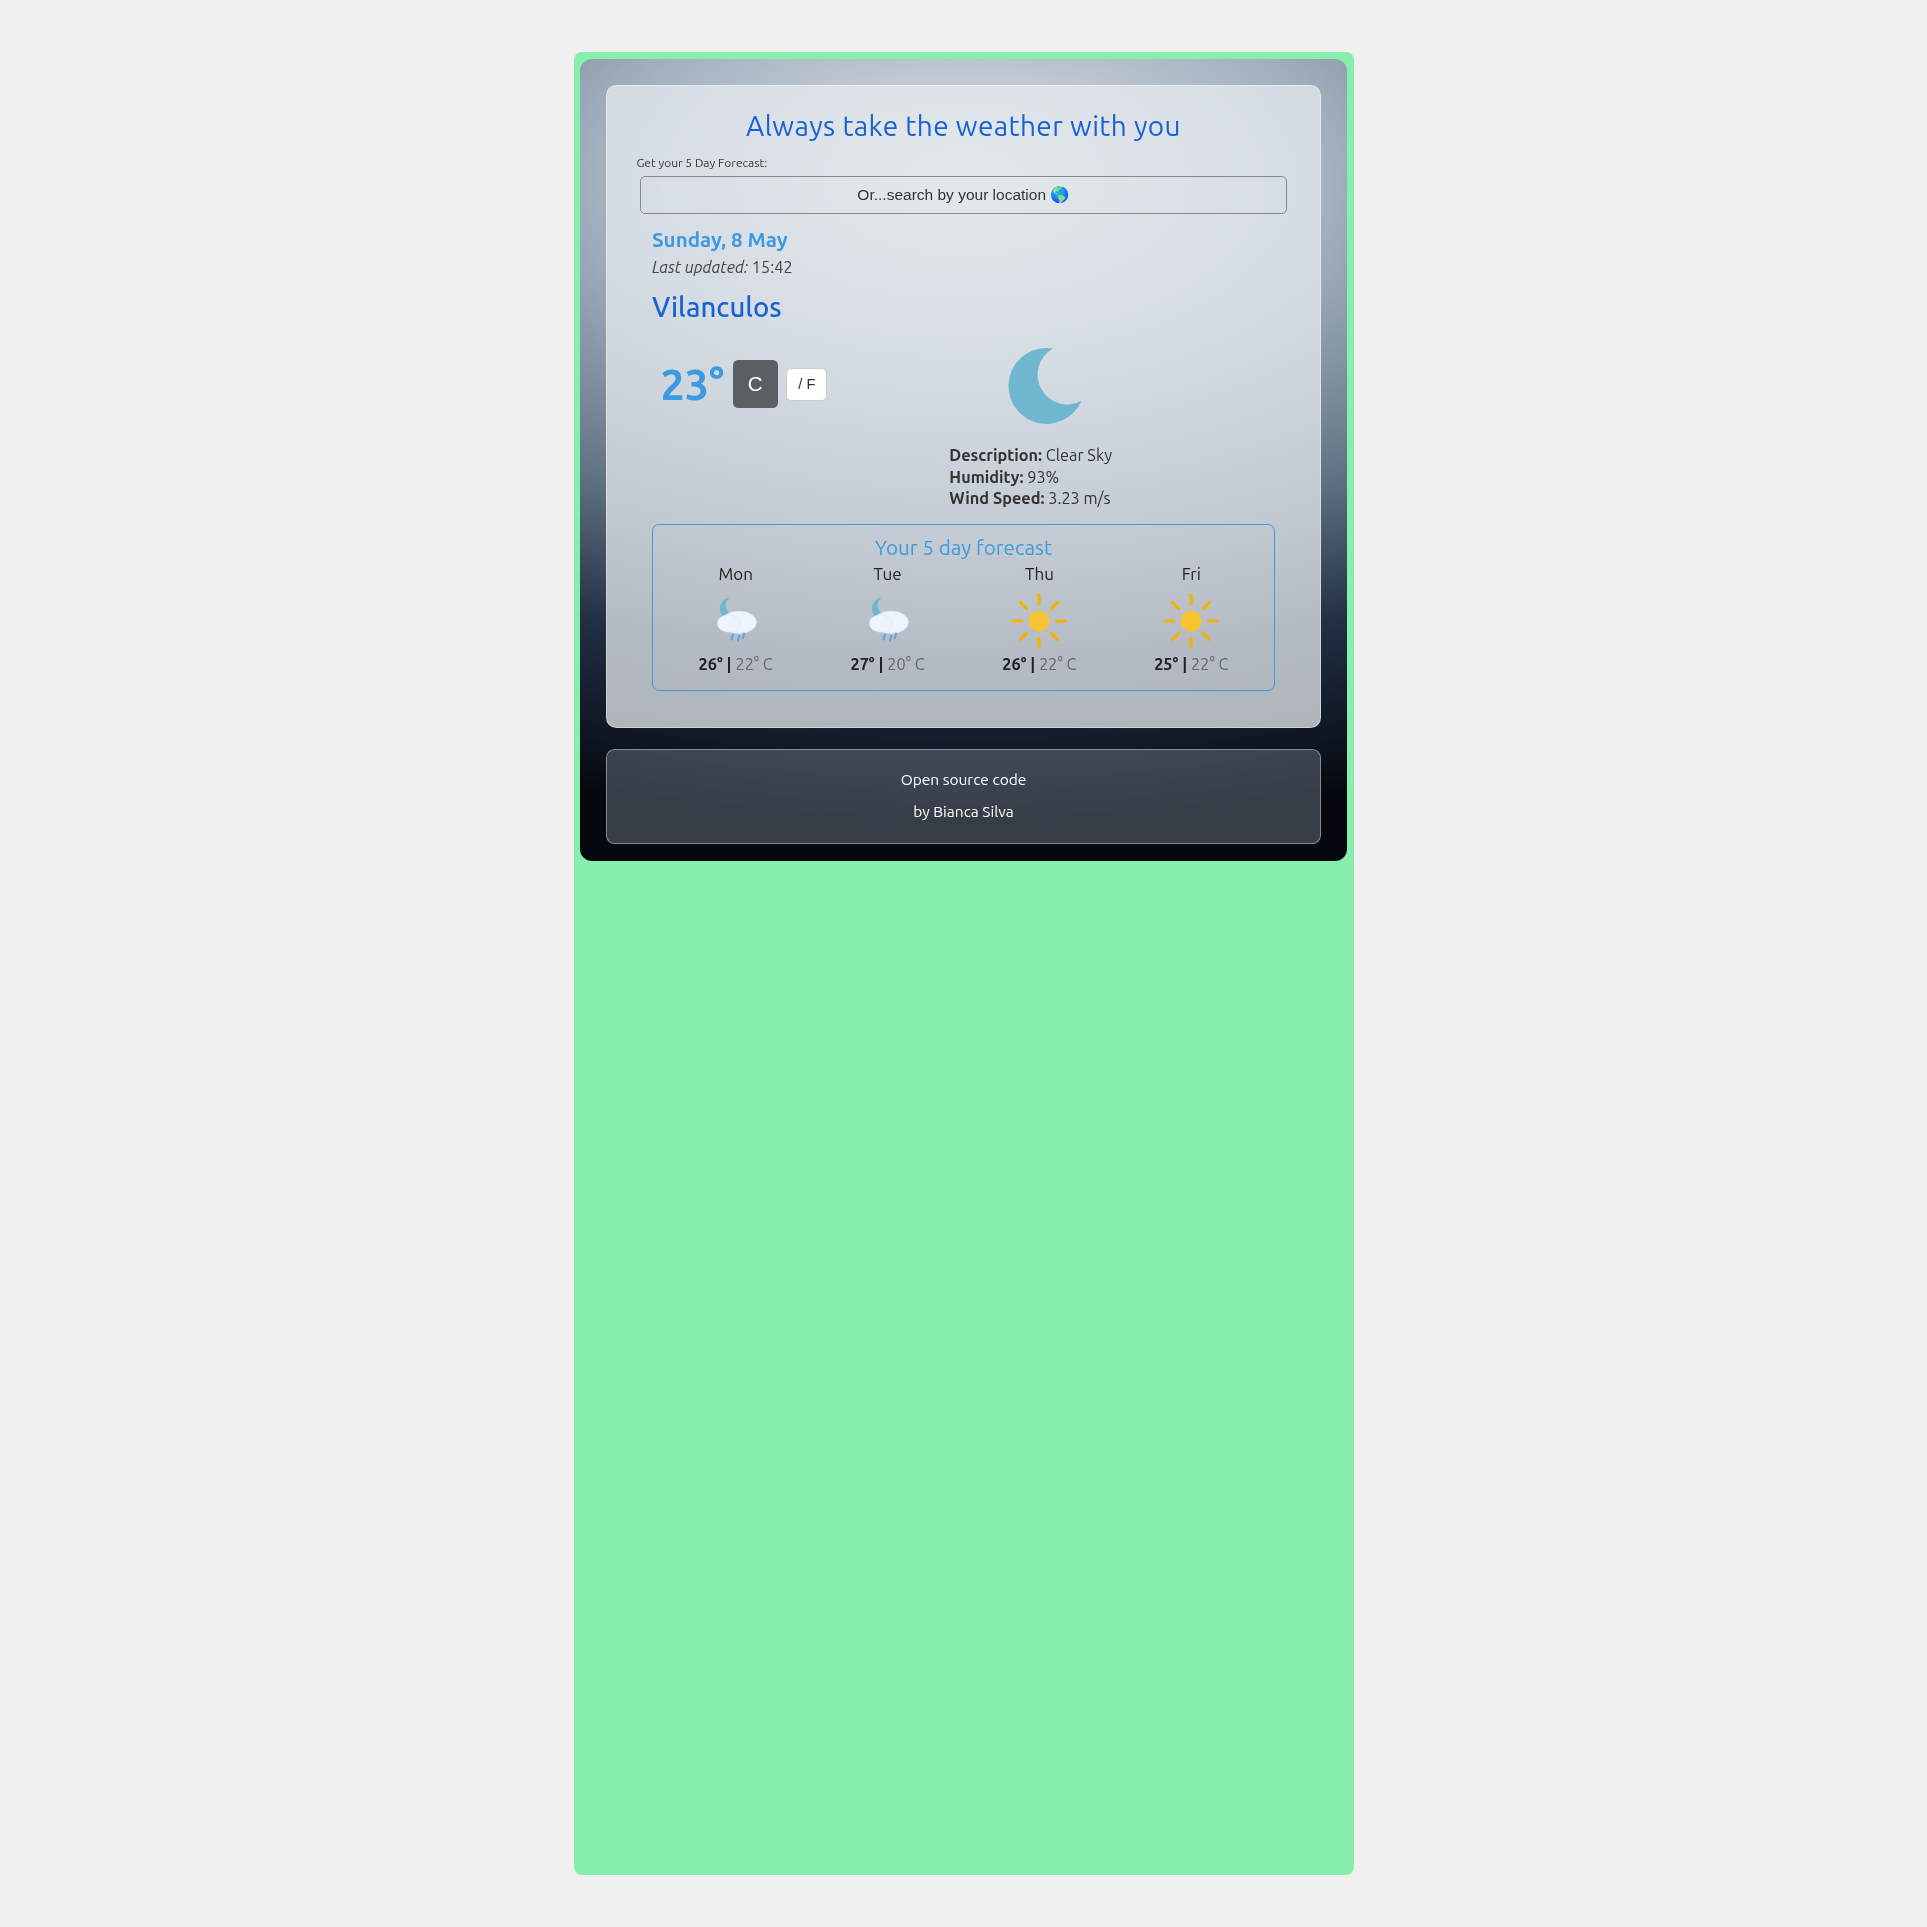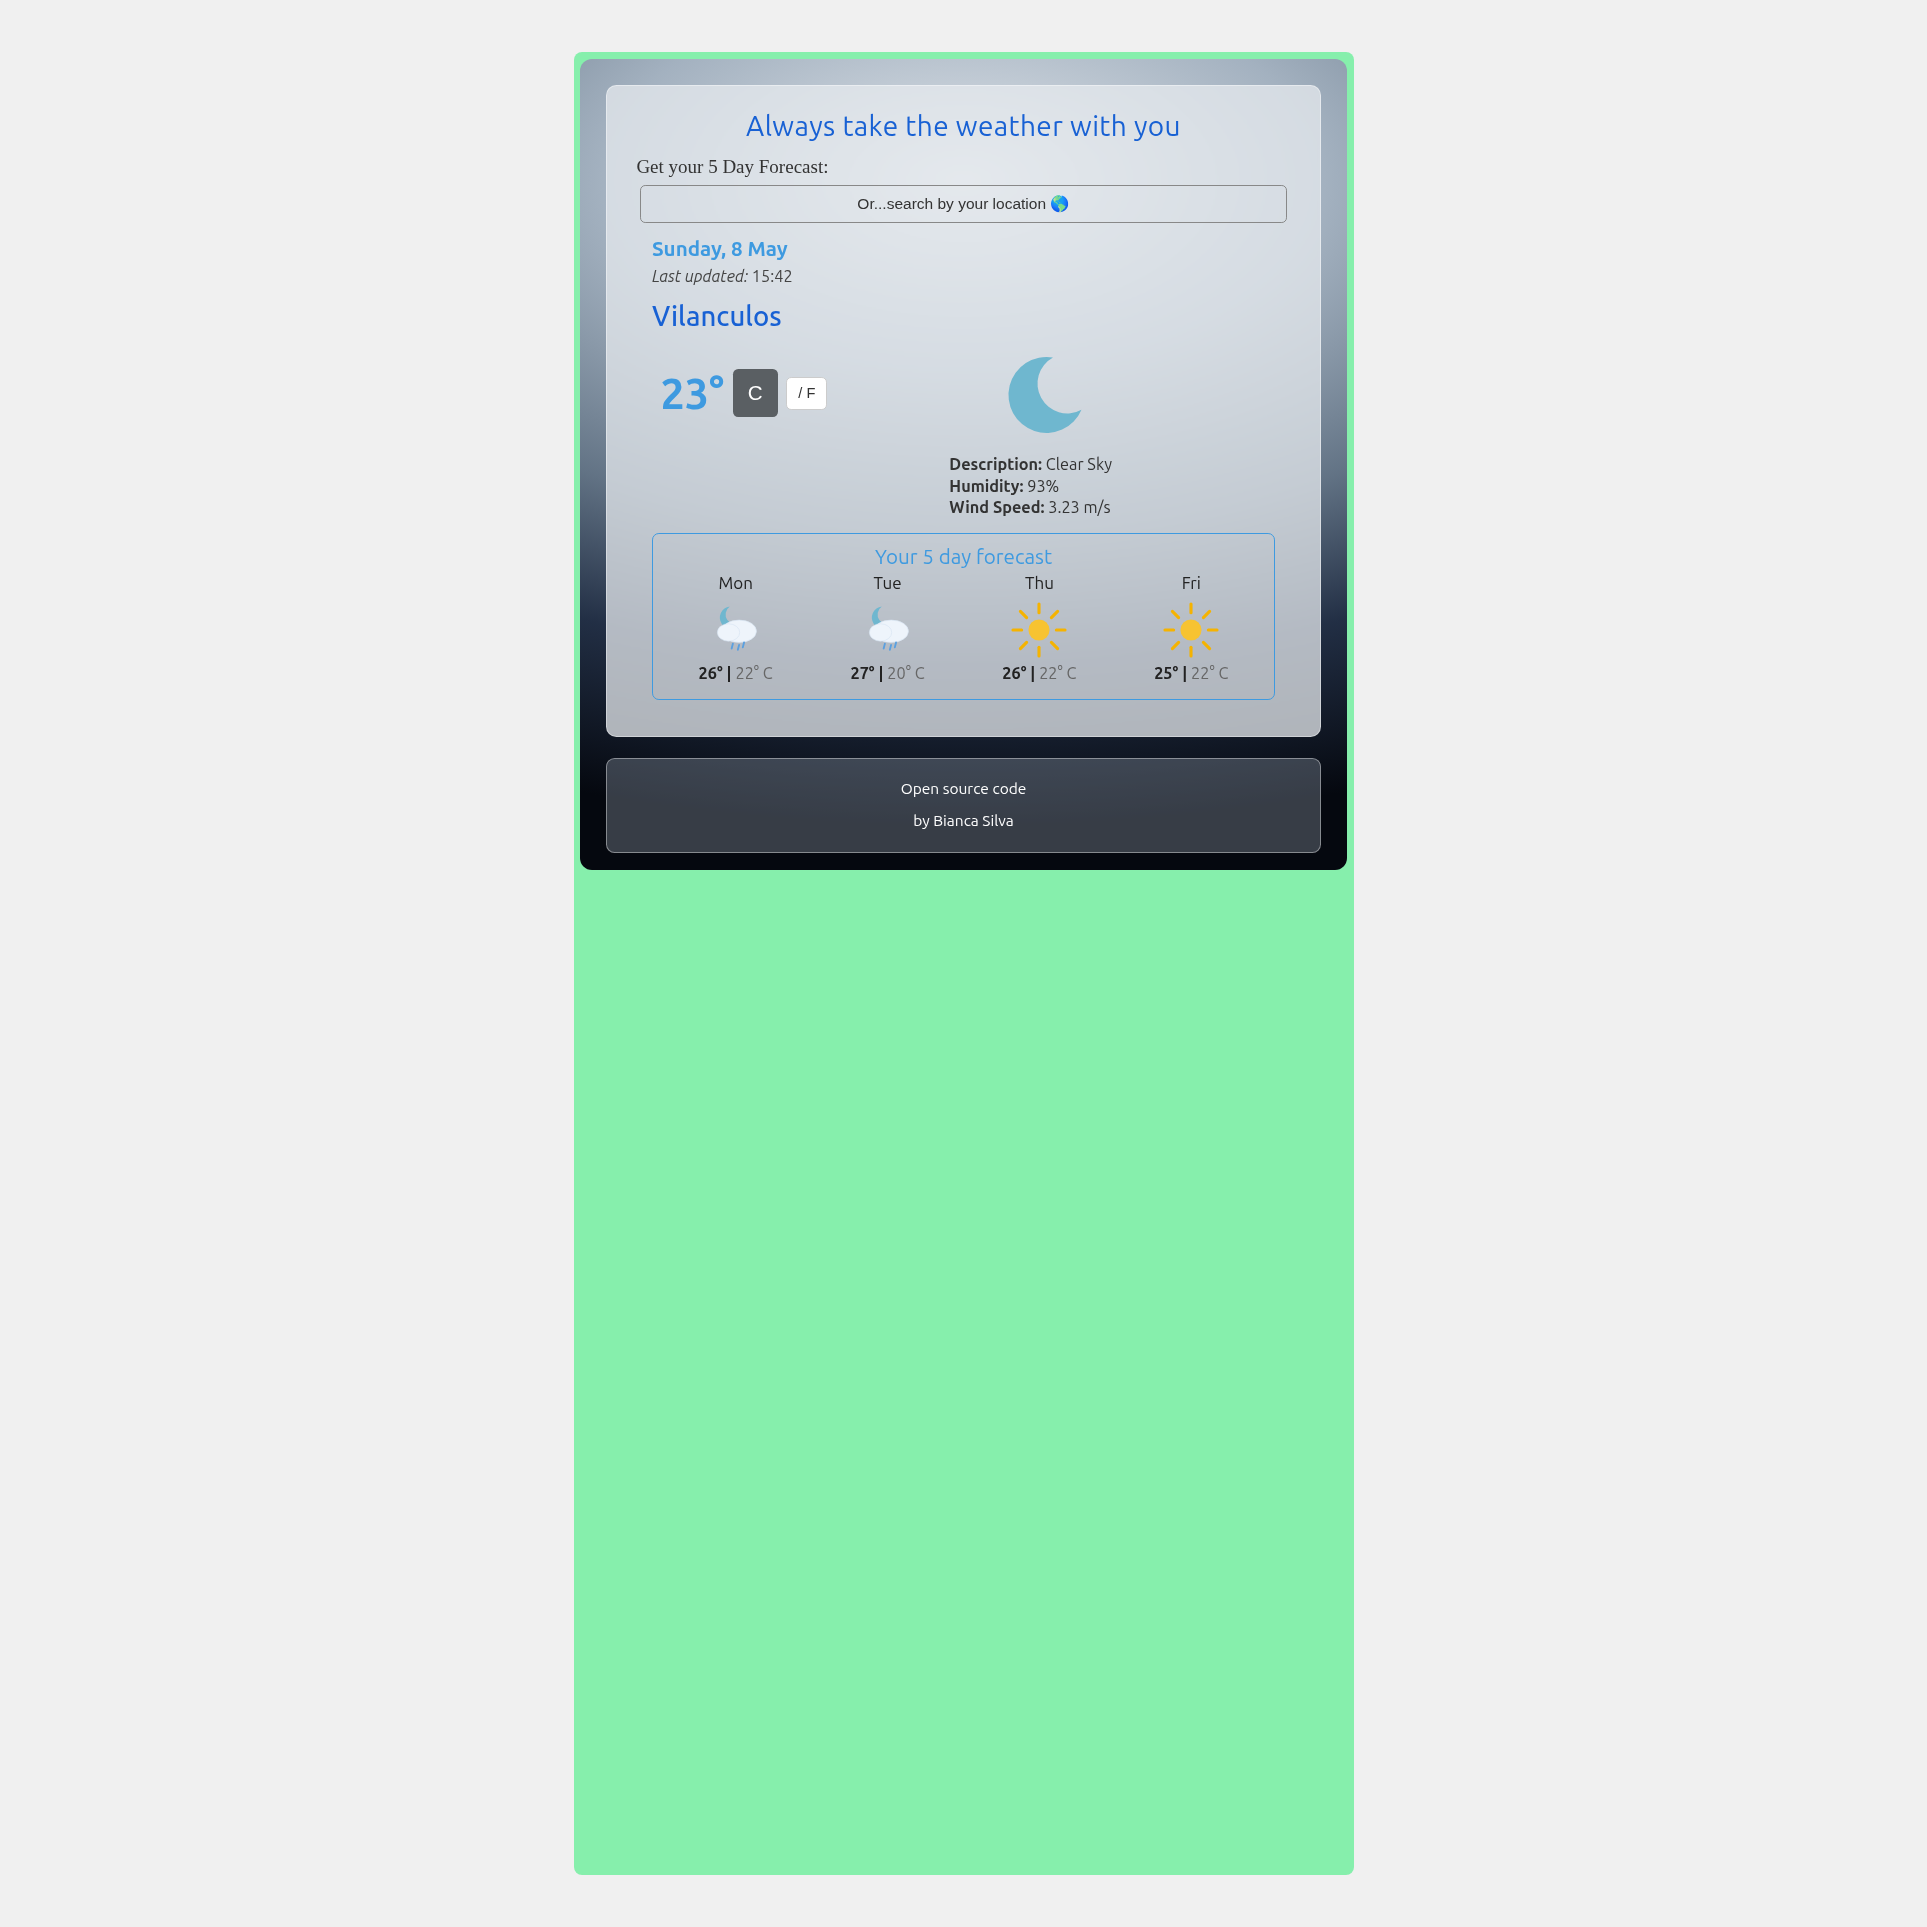--- a/index.html
+++ b/index.html
@@ -43,23 +43,22 @@
     text-align: center;
     font-weight: 400;
     color: #1861d4;
     font-size: 28px;
     margin-bottom: 15.5px;
     letter-spacing: 0.4px;
   }
 
   .prompt {
     color: #333;
-    font-size: 19px;
+    font-size: 12px;
     margin-bottom: 6.9px;
-    font-family: Liberation Serif, serif;
   }
 
   .search-row {
     display: flex;
     gap: 13.8px;
     margin-bottom: 15.5px;
   }
   .search-input {
     flex: 1;
     height: 43px;

